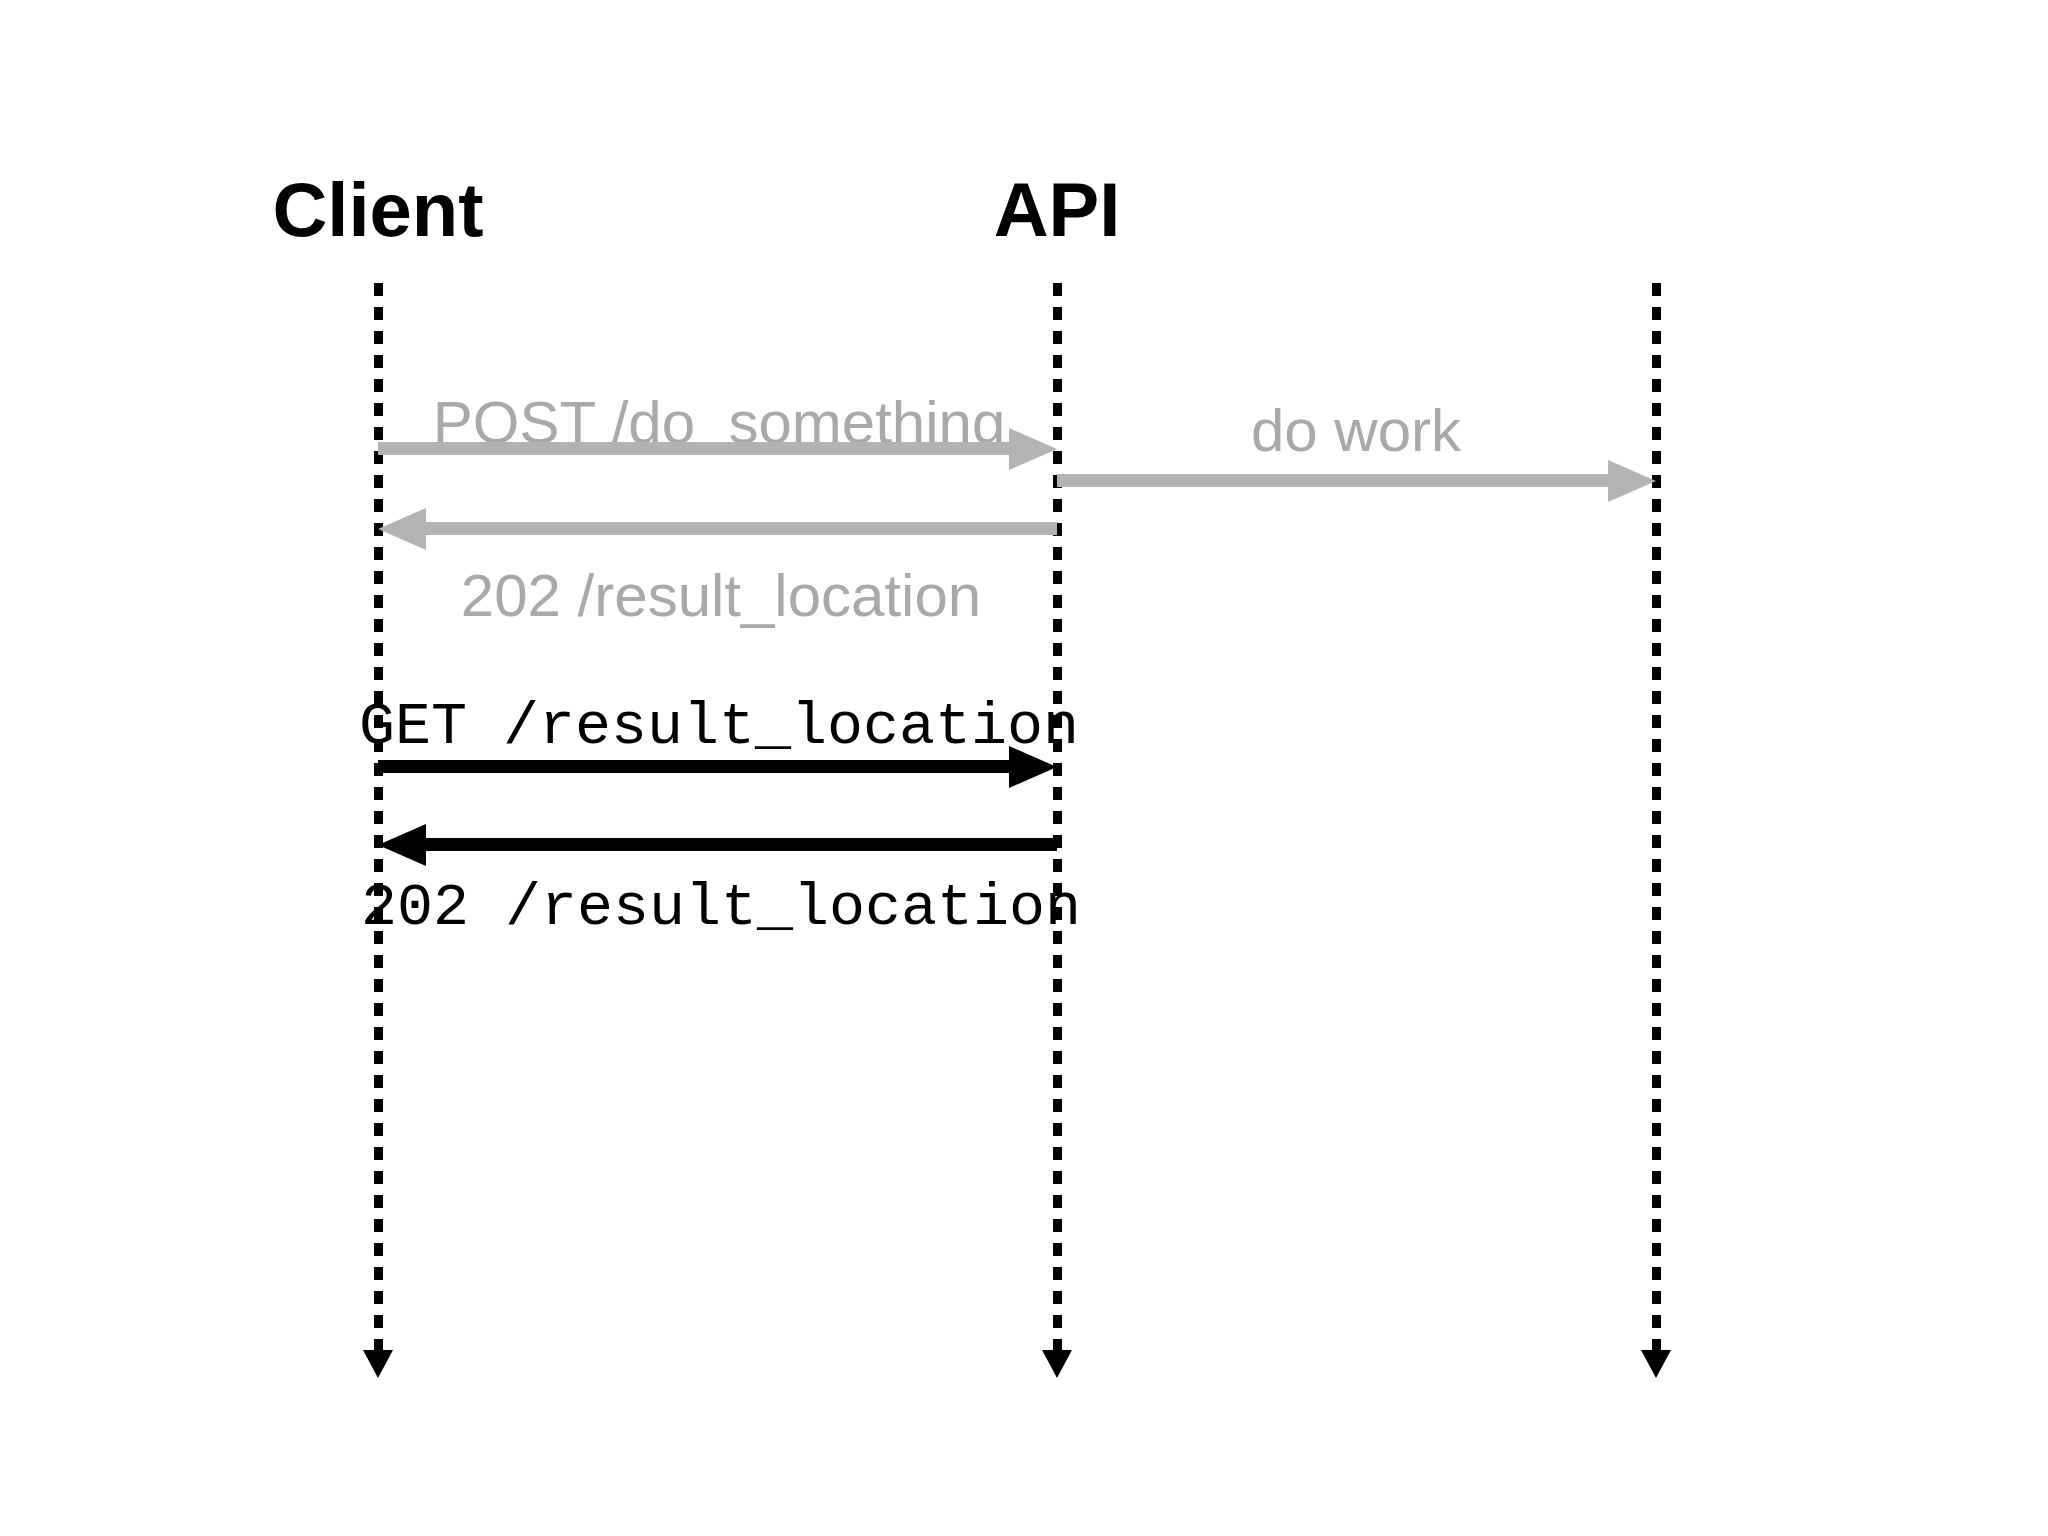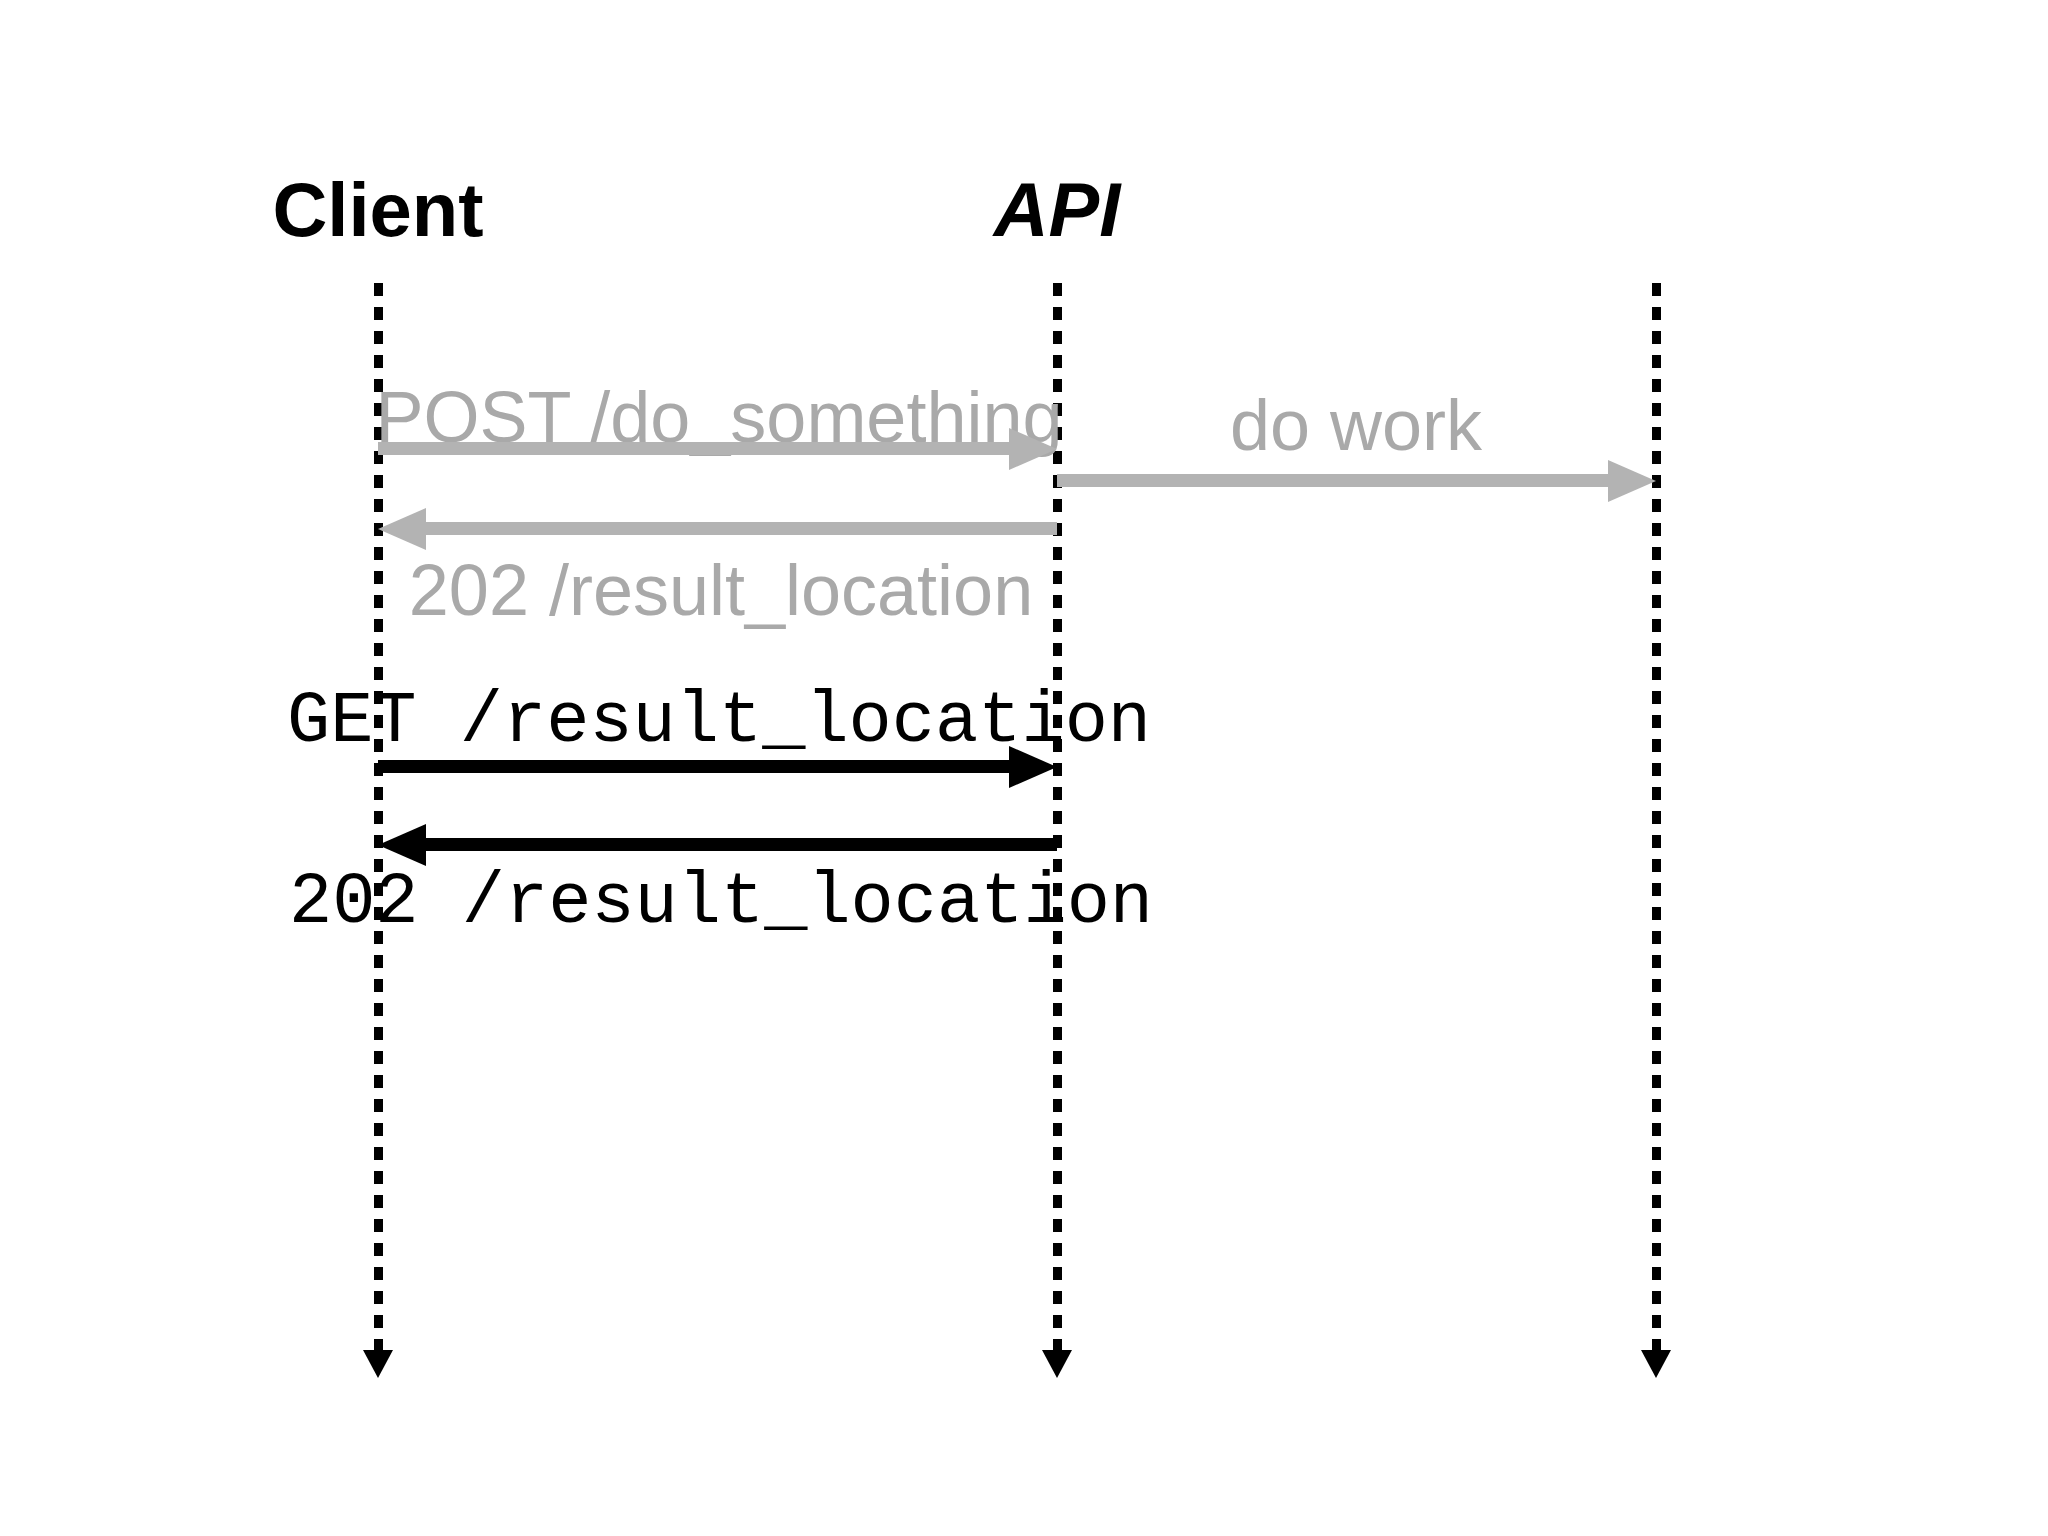--- a/index.html
+++ b/index.html
@@ -18,21 +18,21 @@
   }
 
   
   .actor-label{
     position:absolute;top:172px;
     transform:translateX(-50%);
     font-size:76px;font-weight:700;line-height:1;
     color:var(--active);white-space:nowrap;
   }
   .actor-client{left:378px;}
-  .actor-api{left:1057px;font-style:italic;}
+  .actor-api{left:1057px;}
   .actor-worker{left:1656px;}
 
   
   .lifeline-dashes{
     position:absolute;top:283px;height:1067px;width:9px;
     background:repeating-linear-gradient(to bottom,var(--active) 0 13px,transparent 13px 24px);
   }
   .ll-client{left:374px;}
   .ll-api{left:1053px;}
   .ll-worker{left:1652px;}
@@ -52,21 +52,21 @@
   .head-left{border-right:48px solid;}
   .muted .shaft{background:var(--muted);}
   .muted .head-right{border-left-color:var(--muted);}
   .muted .head-left{border-right-color:var(--muted);}
   .active .shaft{background:var(--active);}
   .active .head-right{border-left-color:var(--active);}
   .active .head-left{border-right-color:var(--active);}
 
   .msg-label{
     position:absolute;transform:translateX(-50%);
-    font-size:72px;line-height:1.15;white-space:nowrap;
+    font-size:60px;line-height:1.15;white-space:nowrap;margin-top:12px;
   }
   .muted-text{color:var(--muted-text);}
   .active-text{color:var(--active);font-family:Liberation Mono, monospace;}
 
   
   .m1-shaft{left:378px;top:442px;width:633px;}
   .m1-head{left:1009px;top:428px;}
   .m1-label{left:719px;top:376px;}
 
   

